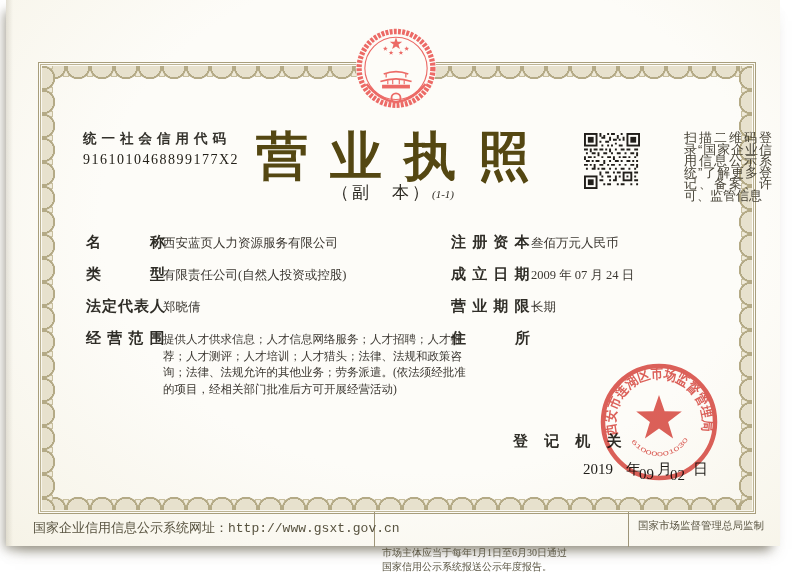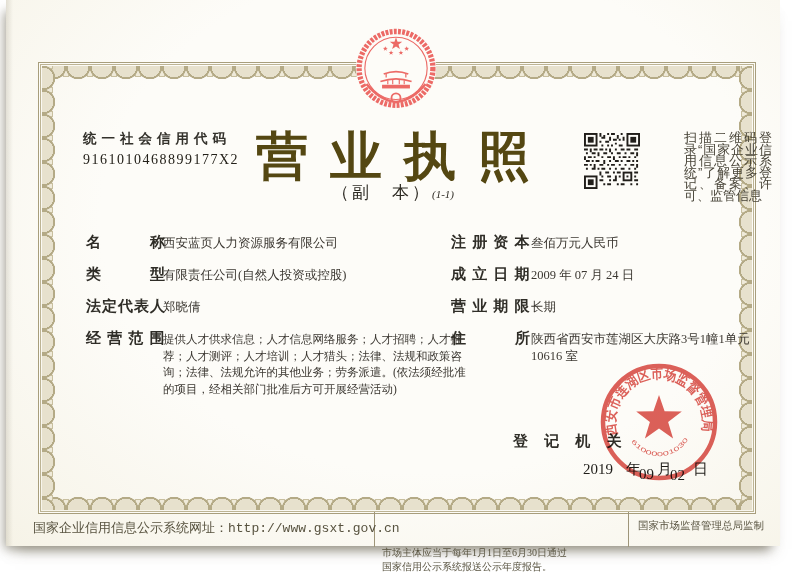--- a/index.html
+++ b/index.html
@@ -135,21 +135,20 @@
   <div class="lbl" style="left:80px;top:329px">经 营 范 围</div>
   <div class="val scope" style="left:157px;top:331px">提供人才供求信息；人才信息网络服务；人才招聘；人才推荐；人才测评；人才培训；人才猎头；法律、法规和政策咨询；法律、法规允许的其他业务；劳务派遣。(依法须经批准的项目，经相关部门批准后方可开展经营活动)</div>
 
   <div class="lbl" style="left:445px;top:233px">注 册 资 本</div>
   <div class="val" style="left:525px;top:235px">叁佰万元人民币</div>
   <div class="lbl" style="left:445px;top:265px">成 立 日 期</div>
   <div class="val" style="left:525px;top:267px">2009 年 07 月 24 日</div>
   <div class="lbl" style="left:445px;top:297px">营 业 期 限</div>
   <div class="val" style="left:525px;top:299px">长期</div>
   <div class="lbl" style="left:445px;top:329px">住　　　所</div>
-  <div class="val addr" style="left:525px;top:331px">陕西省西安市莲湖区大庆路3号1幢1单元 10616 室</div>
 
   <div class="abs registrar">登 记 机 关</div>
   <div class="dpart" style="left:577px;top:461px">2019</div>
   <div class="dpart" style="left:620px;top:460px">年</div>
   <div class="dpart" style="left:633px;top:466px">09</div>
   <div class="dpart" style="left:651px;top:460px">月</div>
   <div class="dpart" style="left:664px;top:467px">02</div>
   <div class="dpart" style="left:687px;top:460px">日</div>
 
   <div class="abs seal">

